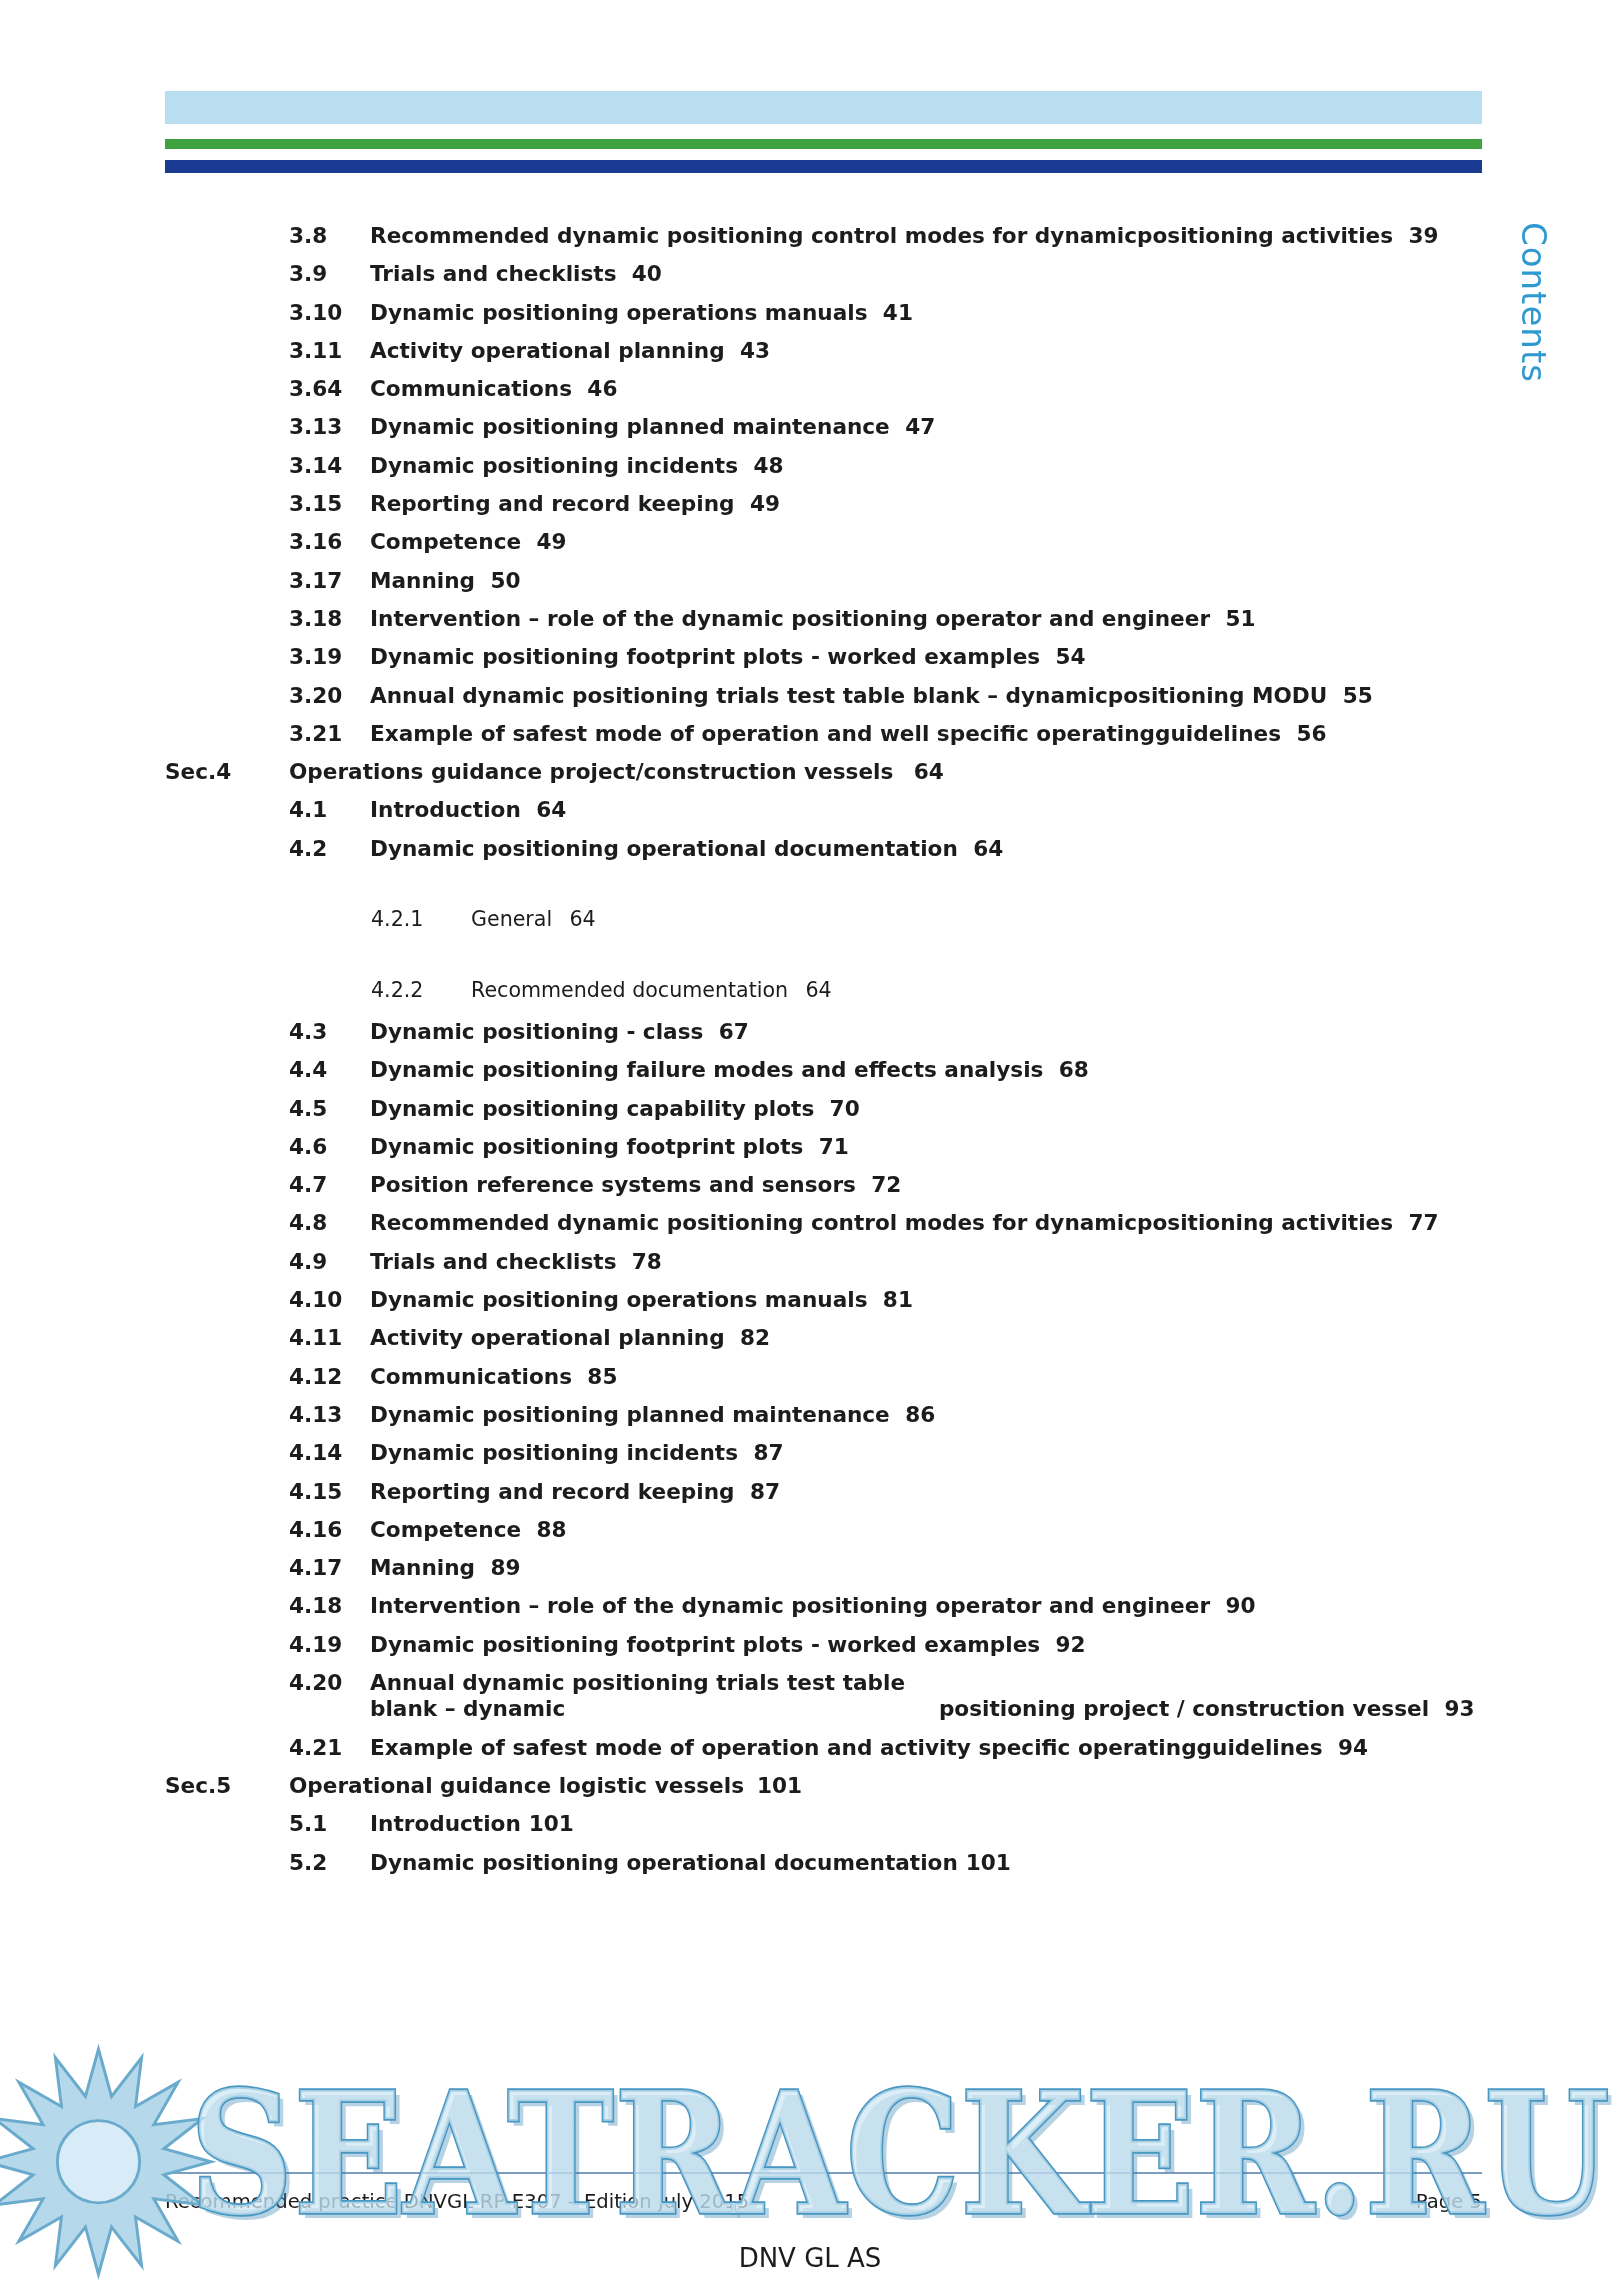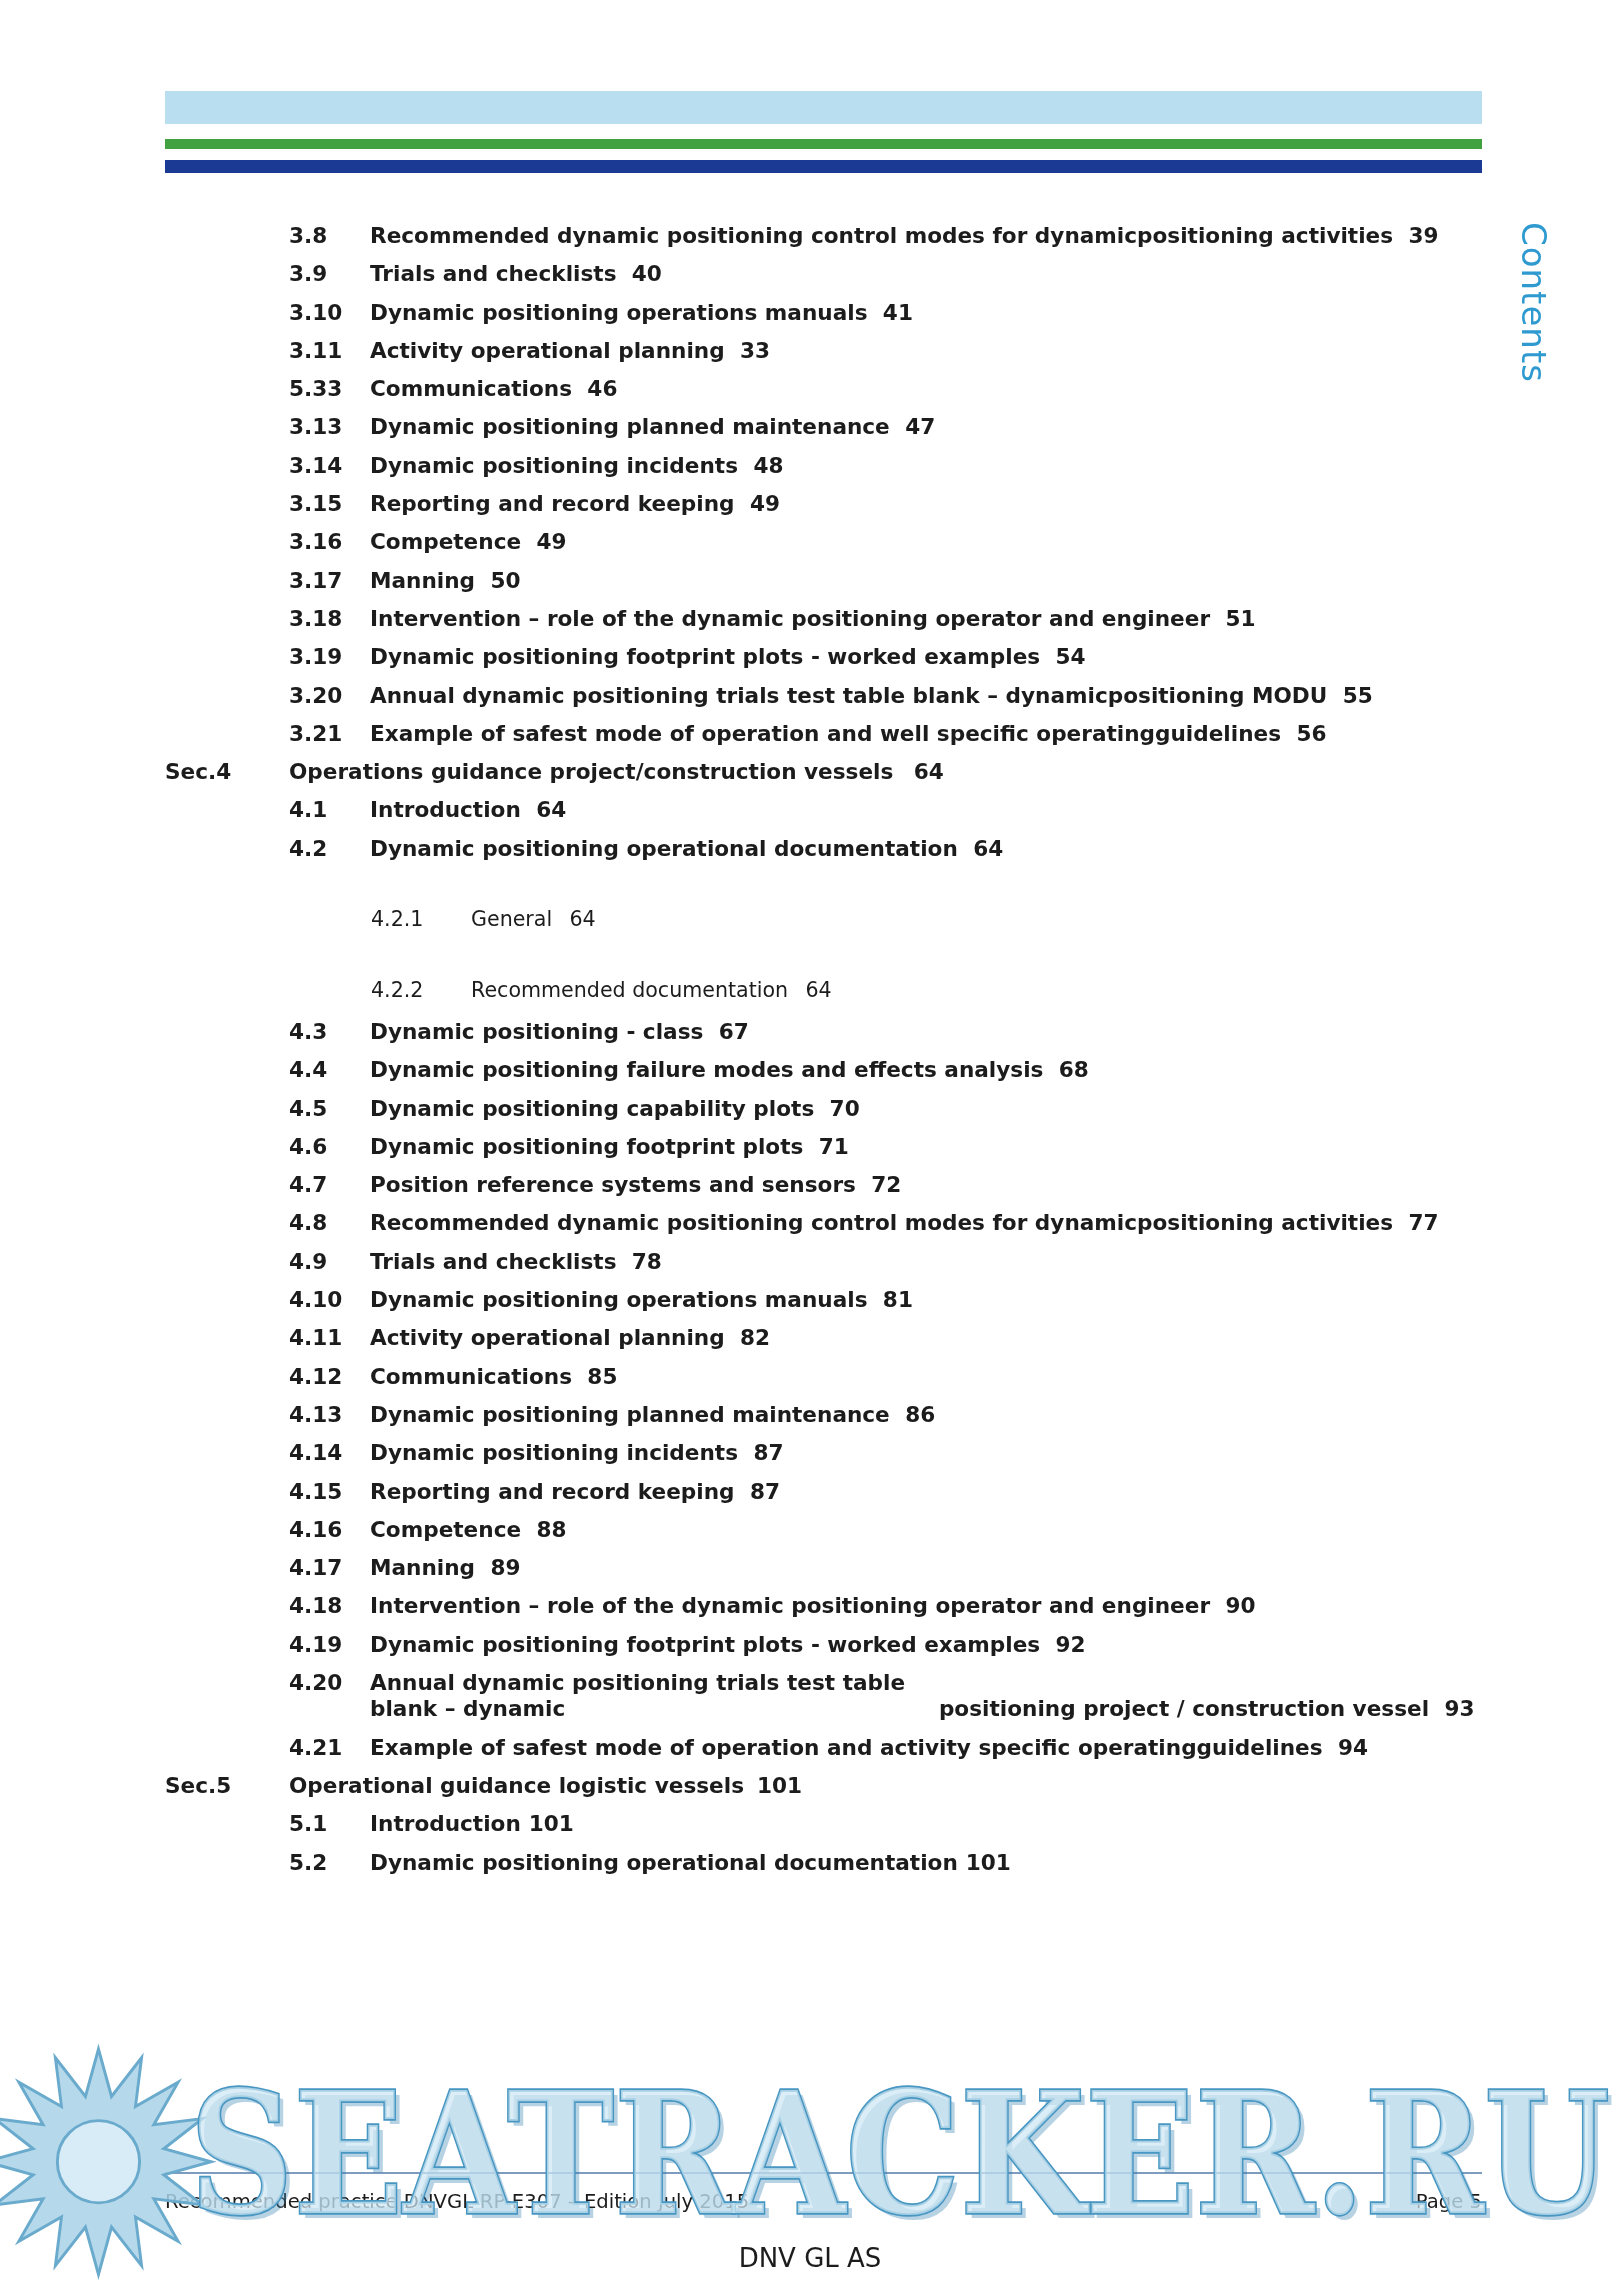--- a/index.html
+++ b/index.html
@@ -115,26 +115,26 @@
             <span class="pg">41</span>
           </span>
         </span>
       </div>
       <div class="toc-row entry">
         <span class="num">3.11</span>
         <span class="body">
           <span class="lineflex">
             <span class="t">Activity operational planning</span>
             <span class="dots"></span>
-            <span class="pg">33</span>
-          </span>
-        </span>
-      </div>
-      <div class="toc-row entry">
-        <span class="num">5.33</span>
+            <span class="pg">43</span>
+          </span>
+        </span>
+      </div>
+      <div class="toc-row entry">
+        <span class="num">3.64</span>
         <span class="body">
           <span class="lineflex">
             <span class="t">Communications</span>
             <span class="dots"></span>
             <span class="pg">46</span>
           </span>
         </span>
       </div>
       <div class="toc-row entry">
         <span class="num">3.13</span>

